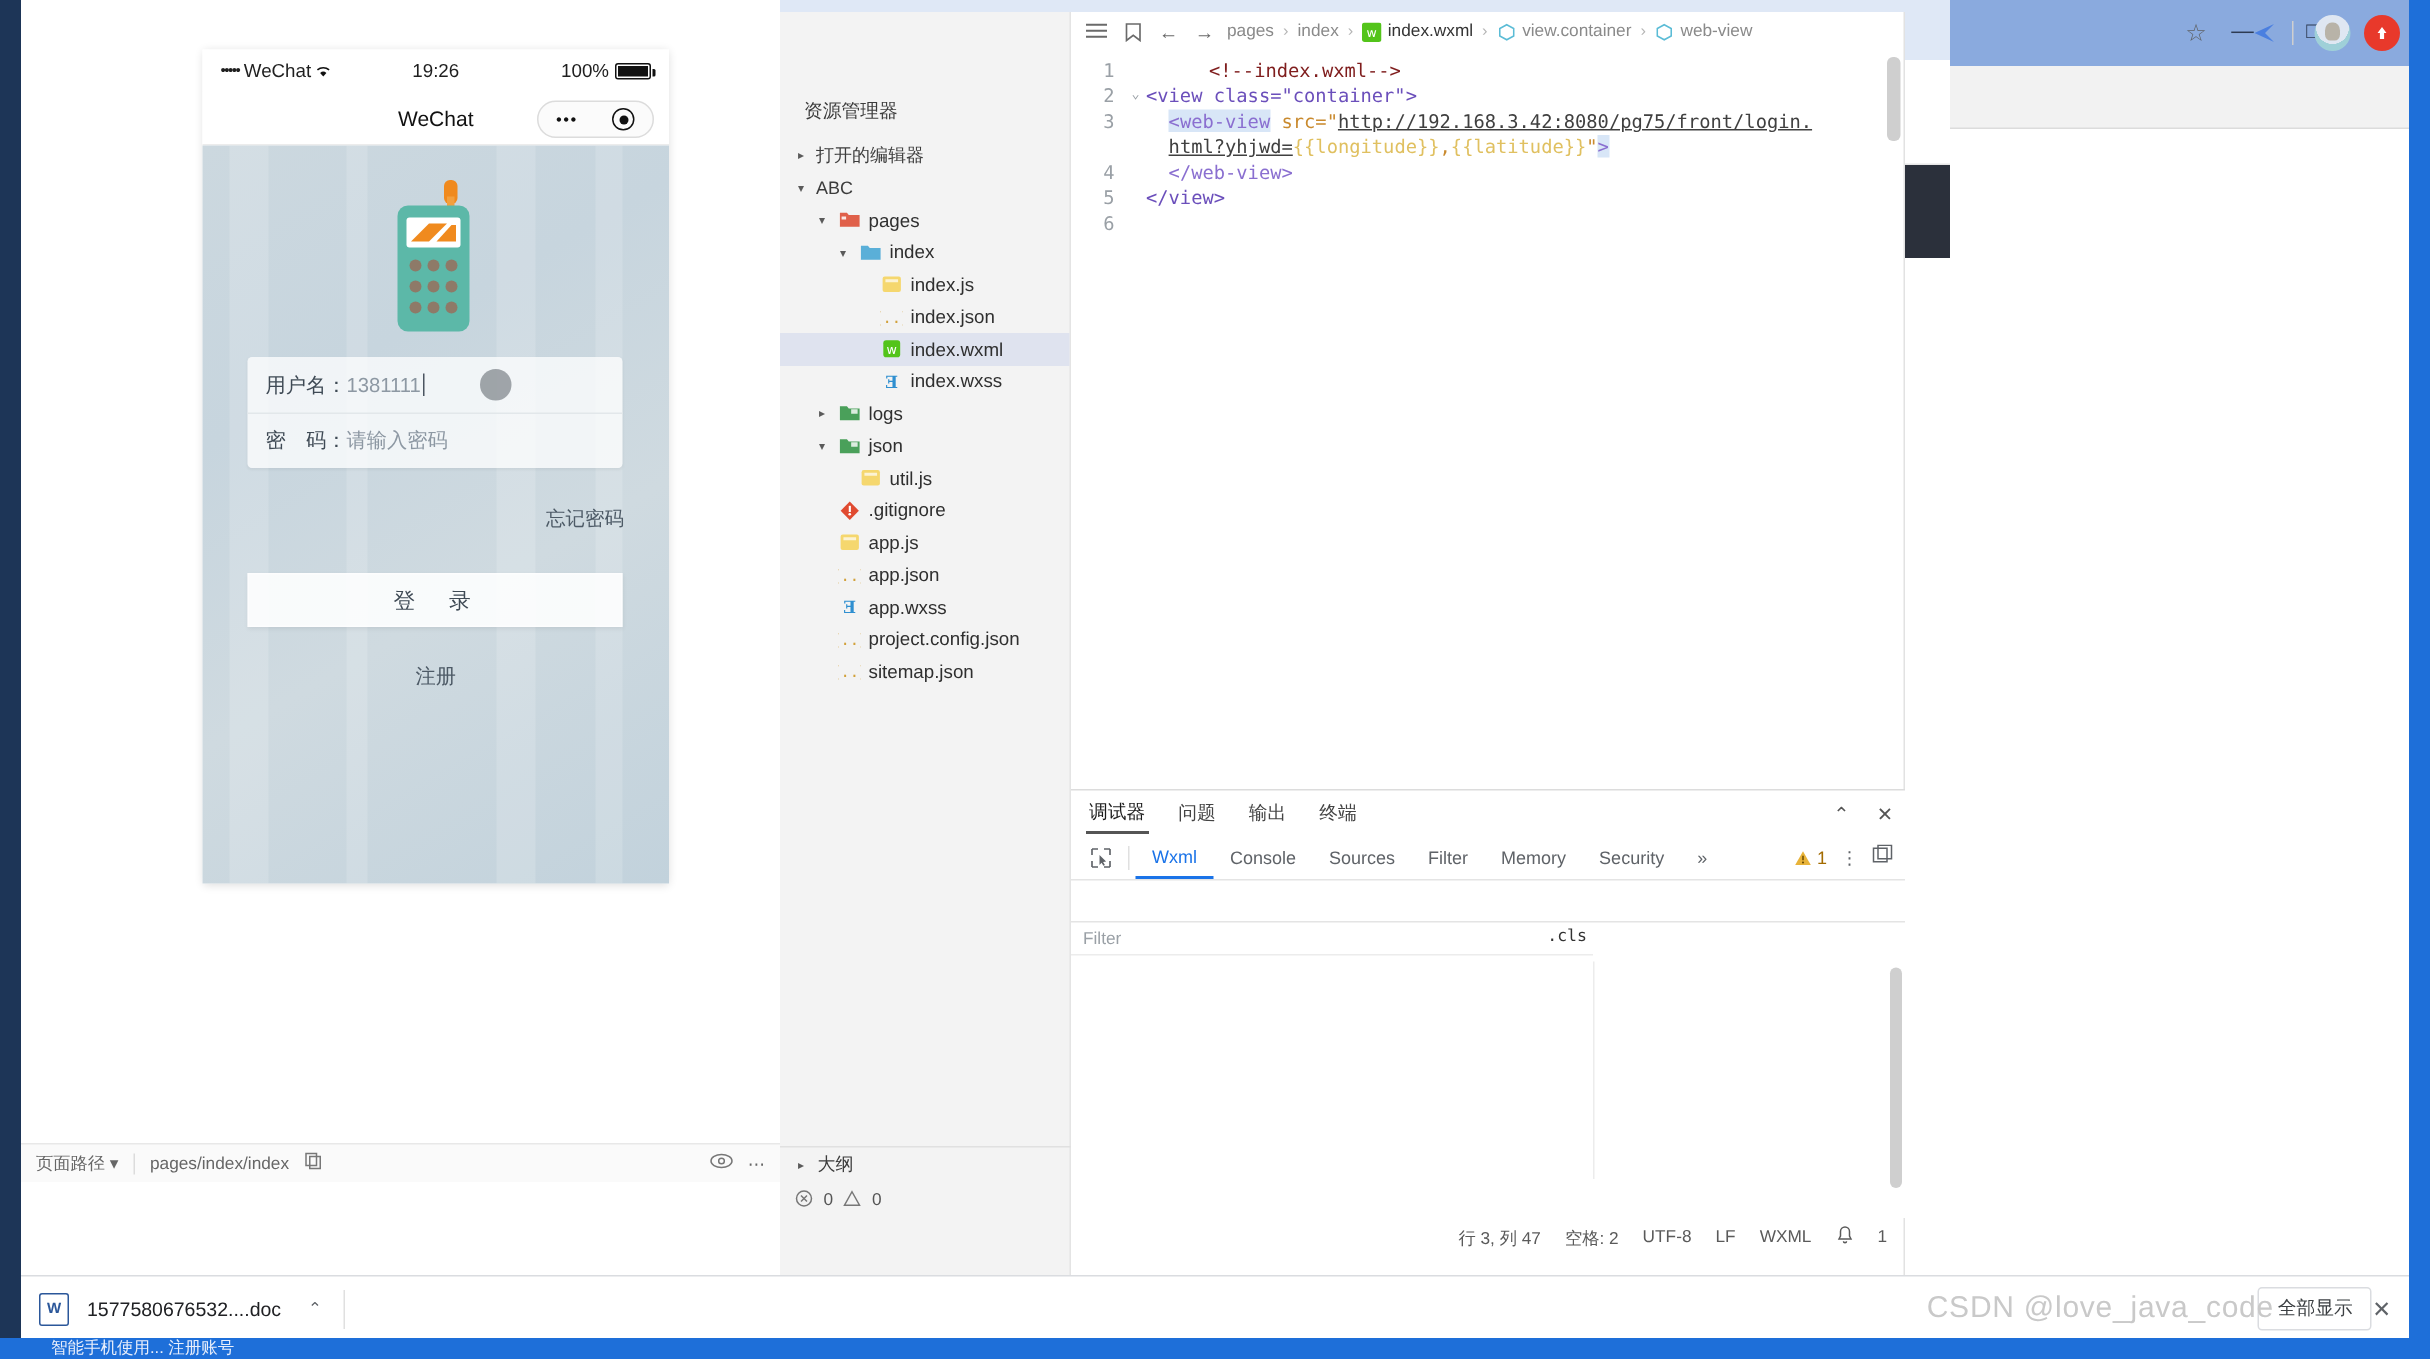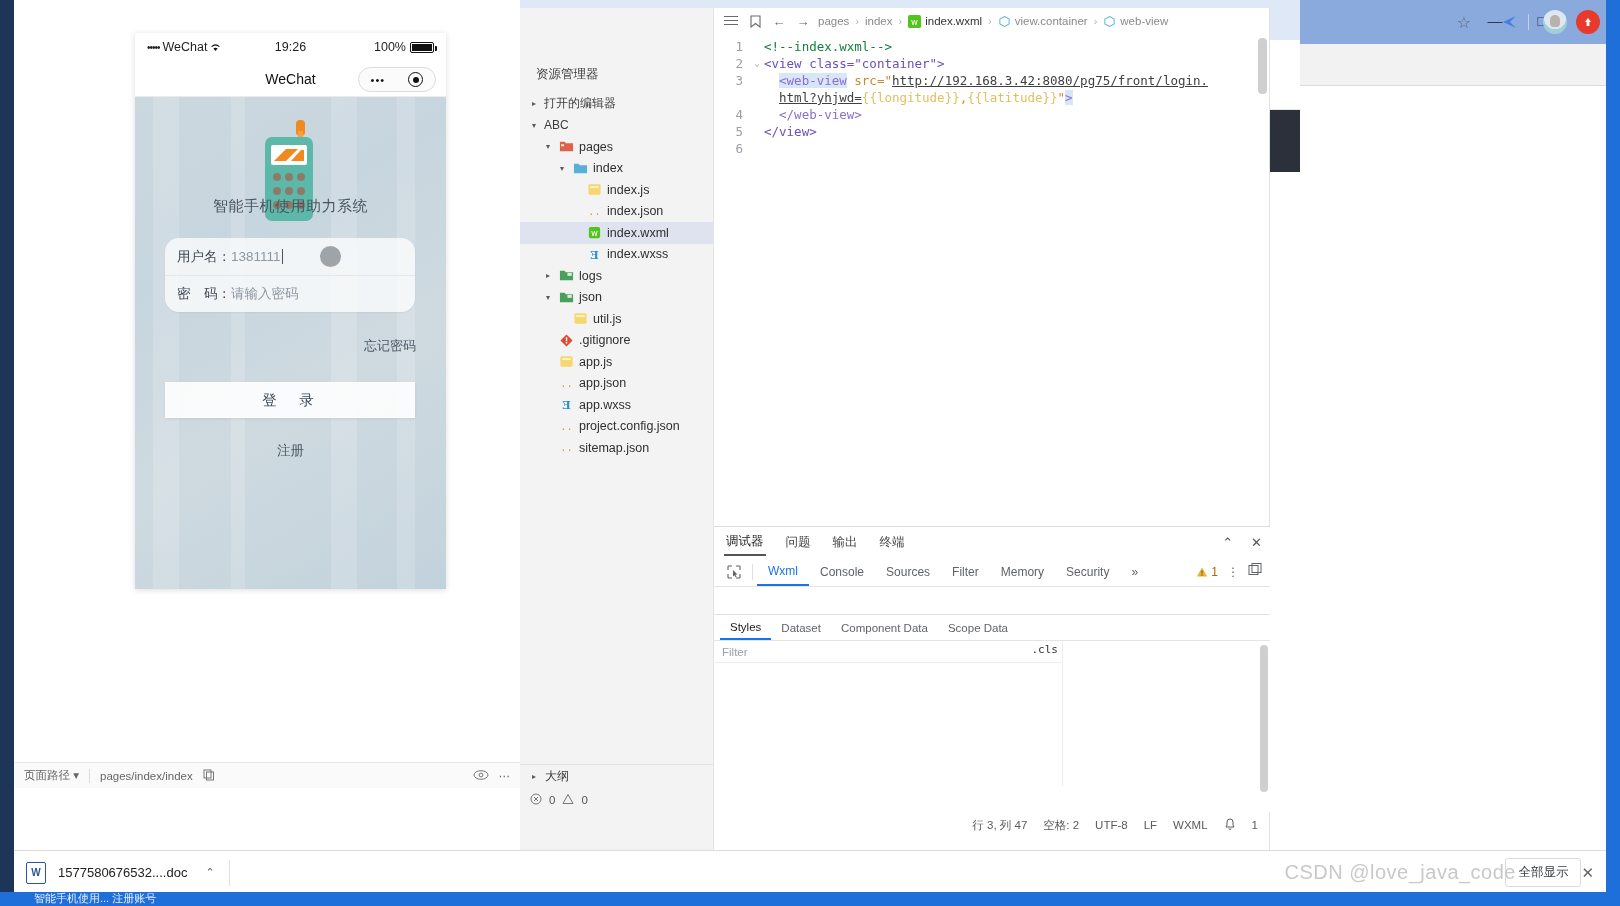--- a/index.html
+++ b/index.html
@@ -183,21 +183,21 @@
   .login-title {
     position: absolute; top: 100px; left: 0; right: 0; text-align: center;
     font-size: 15px; color: #4a5560; letter-spacing: .5px;
   }
   .phone-art {
     position: absolute; left: 50%; top: 20px; transform: translateX(-50%);
     width: 66px; height: 108px;
   }
   .form-box {
     position: absolute; left: 30px; top: 141px; width: 250px;
-    background: rgba(255,255,255,.74); border-radius: 14px;
+    background: rgba(255,255,255,.74); border-radius: 3px;
     box-shadow: 0 1px 2px rgba(0,0,0,.05);
   }
   .form-row {
     height: 37px; display: flex; align-items: center; padding: 0 12px;
     font-size: 13.5px; color: #3f4a55; position: relative;
   }
   .form-row + .form-row { border-top: 1px solid #e2e7ea; }
   .row-label { white-space: pre; }
   .row-value { color: #8d98a3; }
   .caret {
@@ -286,21 +286,21 @@
     font-family: "DejaVu Sans Mono", monospace; font-size: 12.5px; line-height: 17px;
     padding-top: 4px; overflow: hidden;
   }
   .cl { display: flex; }
   .gutter {
     width: 36px; flex: none; text-align: right; padding-right: 7px;
     color: #9aa0a6; user-select: none;
   }
   .fold { width: 14px; flex: none; color: #9aa0a6; text-align: center; font-size: 9px; }
   .ctext { white-space: pre; }
-  .tk-com  { color: #15803d; }
+  .tk-com  { color: #7f1d1d; margin-left: 42px; }
   .tk-tag  { color: #6b4fbb; }
   .tk-tag2 { color: #8a6fd0; }
   .tk-attr { color: #c98a2e; }
   .tk-str  { color: #c98a2e; }
   .tk-url  { color: #404040; text-decoration: underline; }
   .tk-mus  { color: #e0c060; }
   .sel-box { background: #d8e6f7; }
   .ed-scroll {
     position: absolute; right: 2px; top: 30px; width: 9px; height: 56px;
     background: #cfcfcf; border-radius: 4px;
@@ -561,21 +561,20 @@
               <circle cx="43" cy="60" r="4"></circle>
             <circle cx="19" cy="74" r="4"></circle>
               <circle cx="31" cy="74" r="4"></circle>
               <circle cx="43" cy="74" r="4"></circle>
             <circle cx="19" cy="88" r="4"></circle>
               <circle cx="31" cy="88" r="4"></circle>
               <circle cx="43" cy="88" r="4"></circle>
           </g>
         </svg>
 
-        <div class="login-title">智能手机使用助力系统</div>
 
         <div class="form-box">
           <div class="form-row">
             <span class="row-label">用户名：</span>
             <span class="row-value">1381111</span>
               <span class="caret"></span>
             <span class="cursor-dot"></span>
           </div>
           <div class="form-row">
             <span class="row-label">密　码：</span>
@@ -896,26 +895,20 @@
           <svg width="14" height="14" viewBox="0 0 14 14">
               <rect x="1" y="2.5" width="9" height="9" fill="none" stroke="#5f6368" stroke-width="1"></rect>
               <rect x="4" y="0.5" width="9" height="9" fill="none" stroke="#5f6368" stroke-width="1"></rect>
             </svg>
         </span>
       </span>
     </div>
 
     <div class="dev-blank"></div>
 
-    <div class="styles-tabs">
-      <span class="st-tab active">Styles</span>
-      <span class="st-tab">Dataset</span>
-      <span class="st-tab">Component Data</span>
-      <span class="st-tab">Scope Data</span>
-    </div>
 
     <div class="filter-bar">
       <span>Filter</span>
       <span class="cls-btn">.cls</span>
     </div>
     <div class="styles-split"></div>
     <div class="dbg-vscroll"></div>
   </div>
 
   <div class="ide-status">

